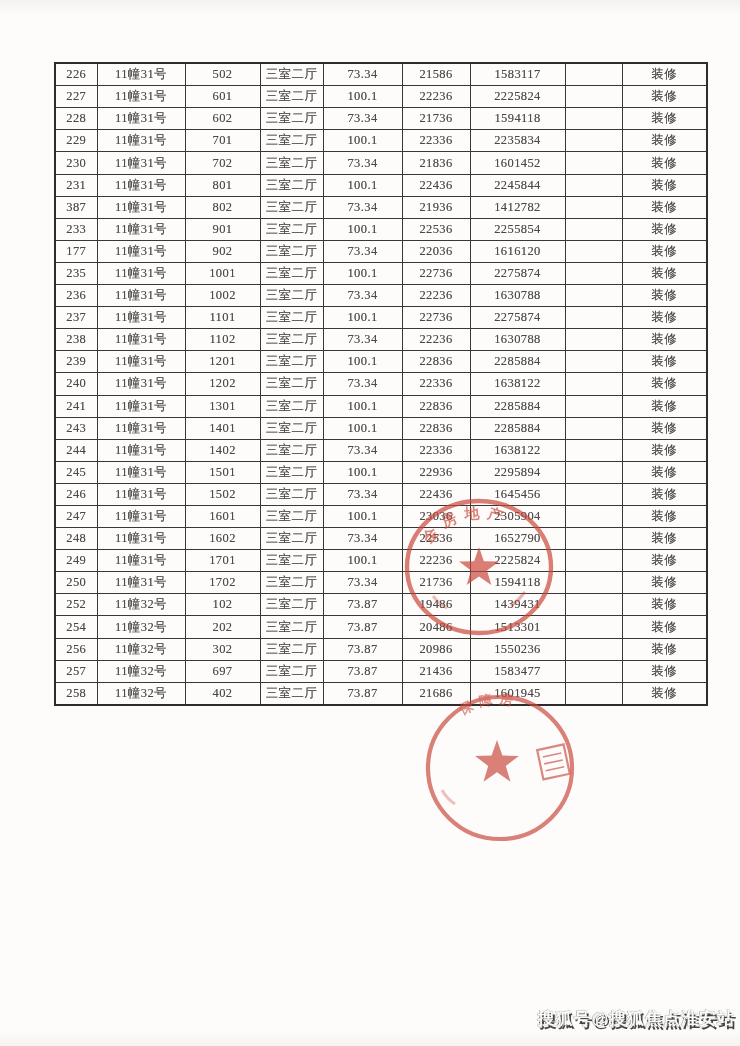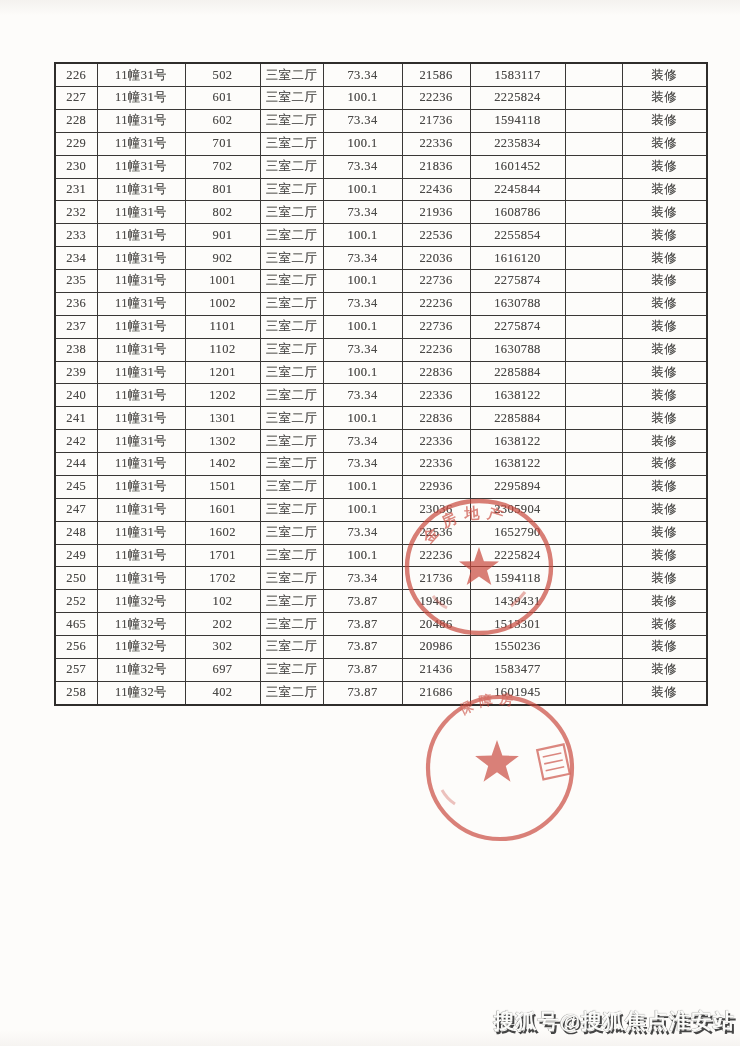--- a/index.html
+++ b/index.html
@@ -37,21 +37,21 @@
   .stamp{
     position:absolute;
     filter:blur(0.35px);
     pointer-events:none;
   }
   .watermark{
     position:absolute;
     top:1007px;right:5px;
     font-family:"Liberation Sans","DejaVu Sans",sans-serif;
     font-weight:bold;
-    font-size:21px;
+    font-size:17px;
     letter-spacing:1px;
     color:#fbfbf9;
     text-shadow:2px 2.5px 0 #454545,-0.5px -0.5px 0 #9a9a98,0 0 1px rgba(60,60,60,.5);
   }
 </style>
 </head>
 <body>
 
 <div class="page">
 
@@ -128,43 +128,43 @@
           <td>11幢31号</td>
           <td>801</td>
           <td>三室二厅</td>
           <td>100.1</td>
           <td>22436</td>
           <td>2245844</td>
           <td></td>
           <td>装修</td>
         </tr>
         <tr>
-          <td>232</td>
+          <td>387</td>
           <td>11幢31号</td>
           <td>802</td>
           <td>三室二厅</td>
           <td>73.34</td>
           <td>21936</td>
-          <td>1608786</td>
+          <td>1412782</td>
           <td></td>
           <td>装修</td>
         </tr>
         <tr>
           <td>233</td>
           <td>11幢31号</td>
           <td>901</td>
           <td>三室二厅</td>
           <td>100.1</td>
           <td>22536</td>
           <td>2255854</td>
           <td></td>
           <td>装修</td>
         </tr>
         <tr>
-          <td>234</td>
+          <td>177</td>
           <td>11幢31号</td>
           <td>902</td>
           <td>三室二厅</td>
           <td>73.34</td>
           <td>22036</td>
           <td>1616120</td>
           <td></td>
           <td>装修</td>
         </tr>
         <tr>
@@ -238,49 +238,60 @@
           <td>11幢31号</td>
           <td>1301</td>
           <td>三室二厅</td>
           <td>100.1</td>
           <td>22836</td>
           <td>2285884</td>
           <td></td>
           <td>装修</td>
         </tr>
         <tr>
-          <td>242</td>
-          <td>11幢31号</td>
-          <td>1302</td>
+          <td>243</td>
+          <td>11幢31号</td>
+          <td>1401</td>
+          <td>三室二厅</td>
+          <td>100.1</td>
+          <td>22836</td>
+          <td>2285884</td>
+          <td></td>
+          <td>装修</td>
+        </tr>
+        <tr>
+          <td>244</td>
+          <td>11幢31号</td>
+          <td>1402</td>
           <td>三室二厅</td>
           <td>73.34</td>
           <td>22336</td>
           <td>1638122</td>
           <td></td>
           <td>装修</td>
         </tr>
         <tr>
-          <td>244</td>
-          <td>11幢31号</td>
-          <td>1402</td>
-          <td>三室二厅</td>
-          <td>73.34</td>
-          <td>22336</td>
-          <td>1638122</td>
-          <td></td>
-          <td>装修</td>
-        </tr>
-        <tr>
           <td>245</td>
           <td>11幢31号</td>
           <td>1501</td>
           <td>三室二厅</td>
           <td>100.1</td>
           <td>22936</td>
           <td>2295894</td>
+          <td></td>
+          <td>装修</td>
+        </tr>
+        <tr>
+          <td>246</td>
+          <td>11幢31号</td>
+          <td>1502</td>
+          <td>三室二厅</td>
+          <td>73.34</td>
+          <td>22436</td>
+          <td>1645456</td>
           <td></td>
           <td>装修</td>
         </tr>
         <tr>
           <td>247</td>
           <td>11幢31号</td>
           <td>1601</td>
           <td>三室二厅</td>
           <td>100.1</td>
           <td>23036</td>
@@ -326,21 +337,21 @@
           <td>11幢32号</td>
           <td>102</td>
           <td>三室二厅</td>
           <td>73.87</td>
           <td>19486</td>
           <td>1439431</td>
           <td></td>
           <td>装修</td>
         </tr>
         <tr>
-          <td>465</td>
+          <td>254</td>
           <td>11幢32号</td>
           <td>202</td>
           <td>三室二厅</td>
           <td>73.87</td>
           <td>20486</td>
           <td>1513301</td>
           <td></td>
           <td>装修</td>
         </tr>
         <tr>

